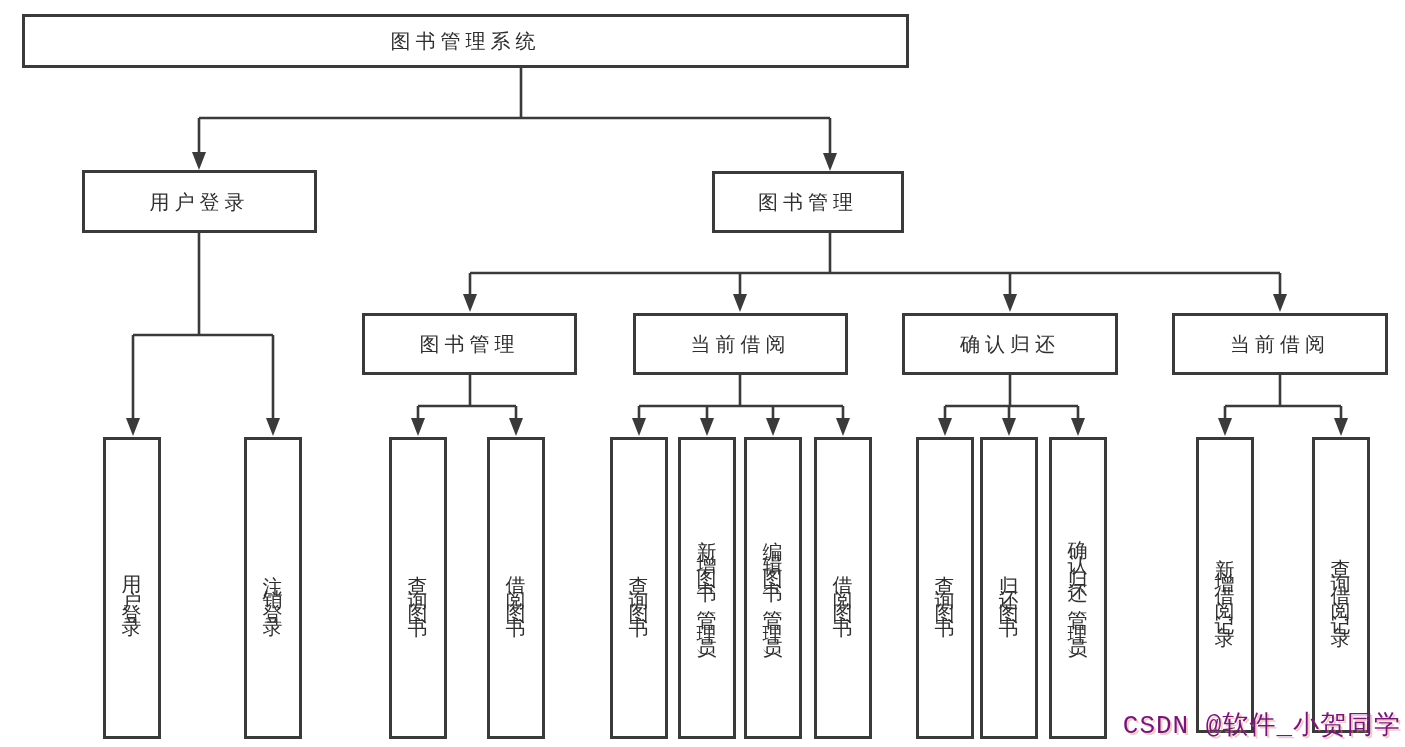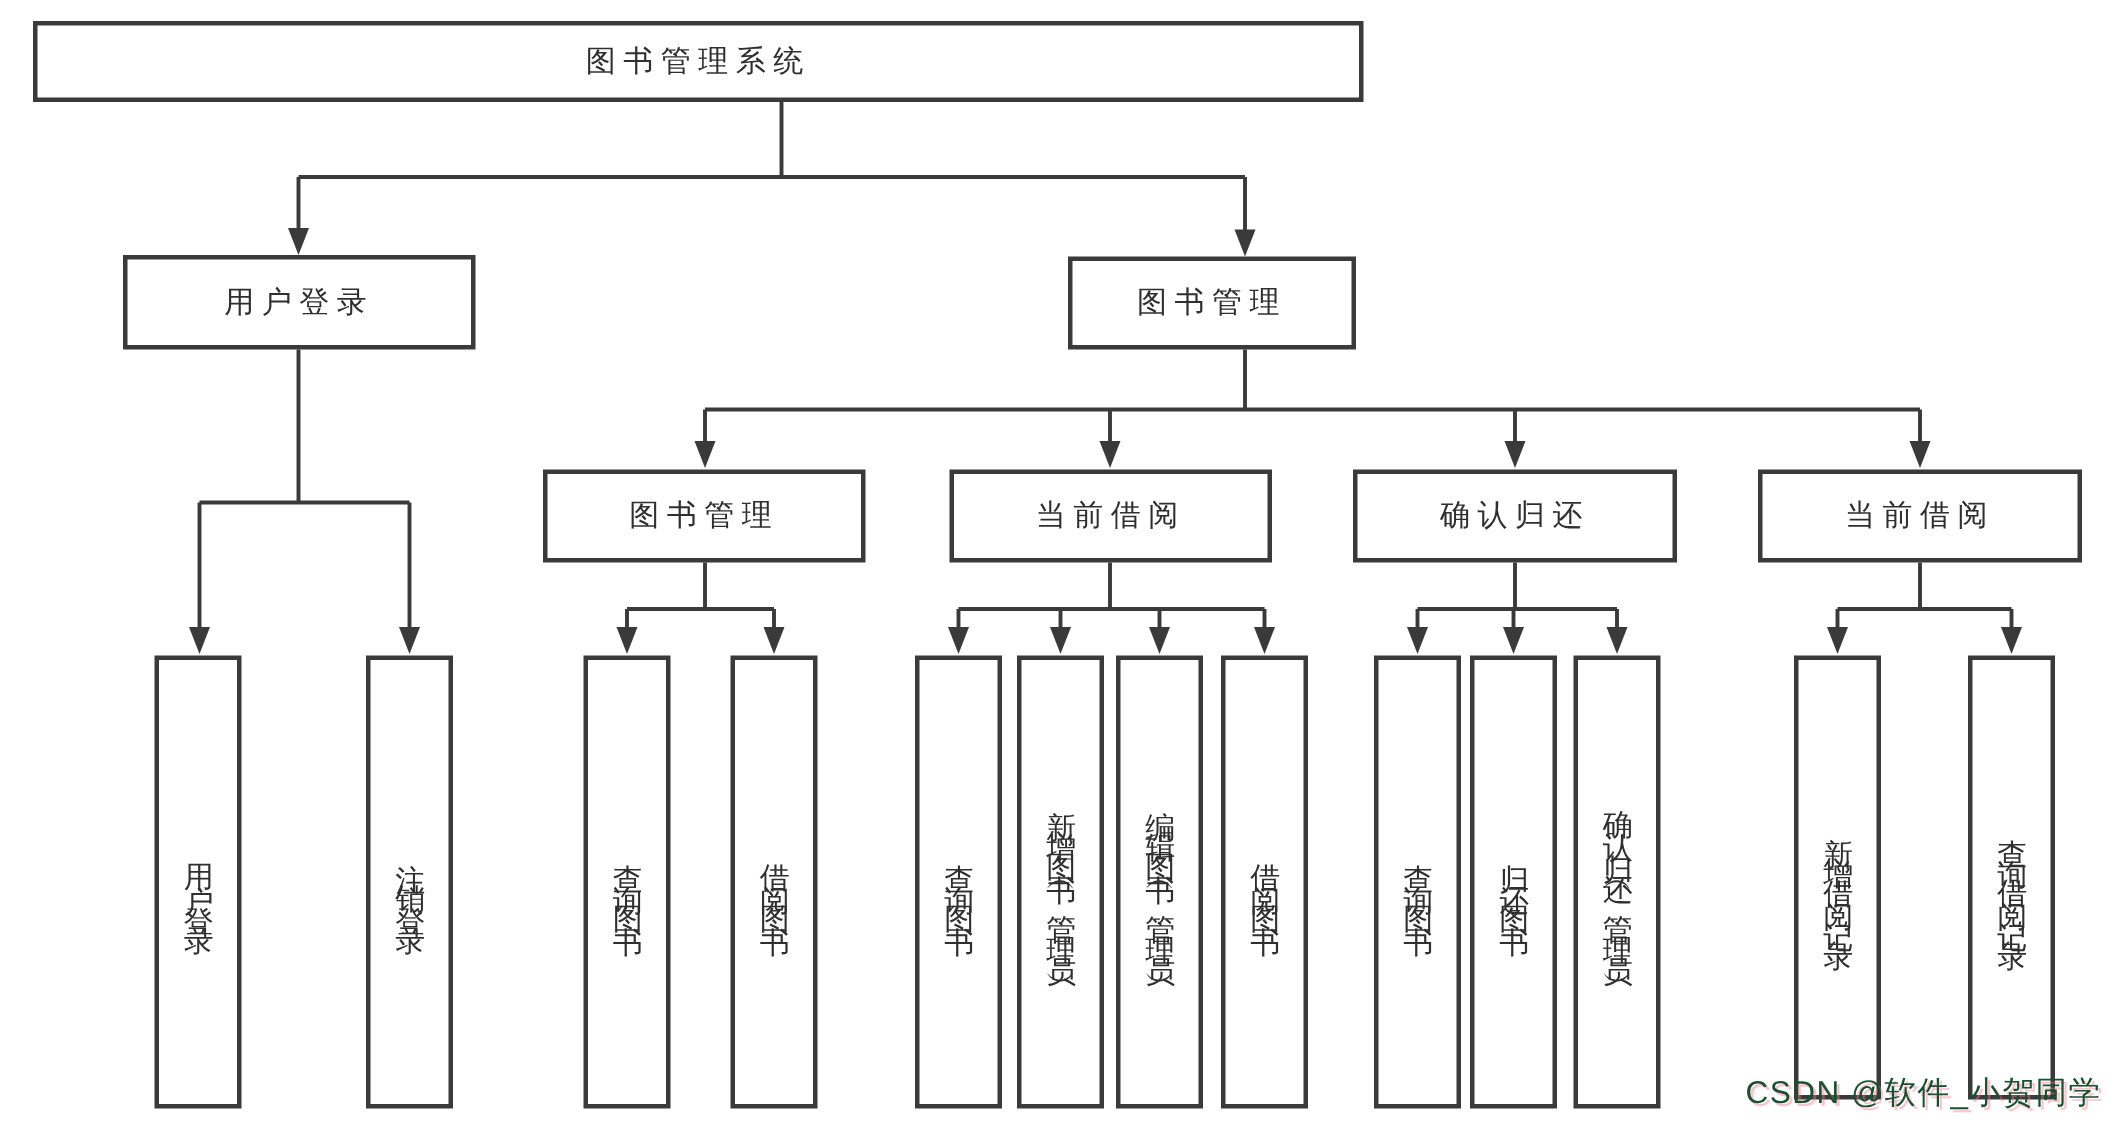--- a/index.html
+++ b/index.html
@@ -57,26 +57,27 @@
     letter-spacing: 14px;
     line-height: 1;
   }
   .leaf.short {
     height: 296px;
   }
   #watermark {
     position: absolute;
     right: 4px;
     bottom: 5px;
-    font-size: 21px;
-    color: #14532d;
+    font-size: 26px;
+    color: #701a75;
     letter-spacing: 1px;
     text-shadow: 2px 2px 0 rgba(250, 120, 150, 0.45);
     white-space: nowrap;
     z-index: 5;
+    font-family: Liberation Mono, monospace;
   }
 </style>
 </head>
 <body>
 
 <div id="canvas">
 
   <svg id="connectors" viewBox="0 0 1405 747" xmlns="http://www.w3.org/2000/svg" stroke="#3a3a3a" stroke-width="2.6" fill="#3a3a3a">
 
     <g>

